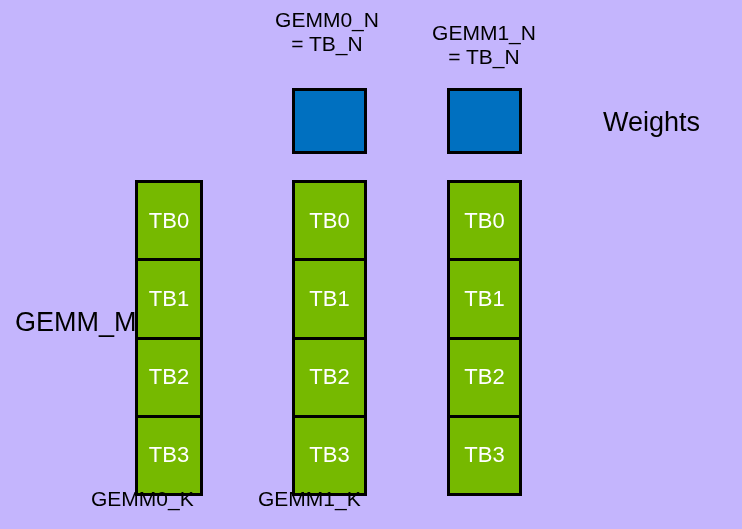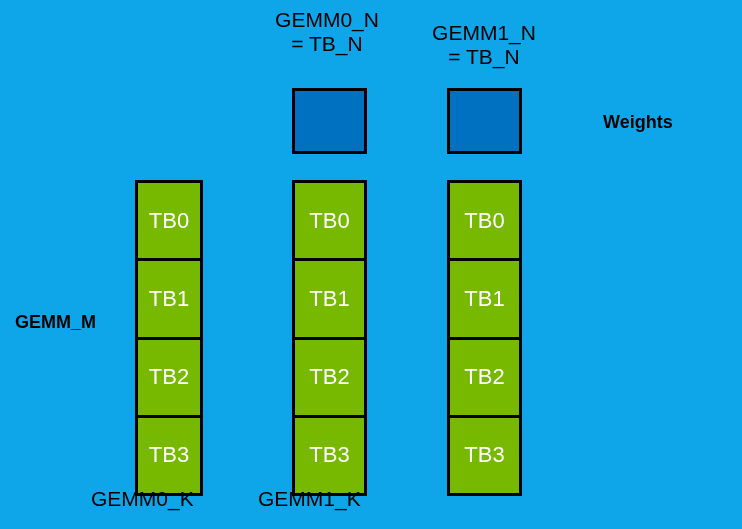--- a/index.html
+++ b/index.html
@@ -4,21 +4,21 @@
 <style>
   html, body {
     margin: 0;
     padding: 0;
     background: #ffffff;
   }
   .canvas {
     position: relative;
     width: 742px;
     height: 529px;
-    background: #0ea5e9;
+    background: #c4b5fd;
     font-family: "Liberation Sans", sans-serif;
     color: #000000;
     overflow: hidden;
   }
   .top-label {
     position: absolute;
     top: 8px;
     width: 140px;
     text-align: center;
     font-size: 21px;
@@ -63,24 +63,23 @@
     color: #ffffff;
     font-size: 22px;
     font-weight: 400;
   }
   .tb-block + .tb-block {
     border-top: 3px solid #000000;
   }
 
   .side-label {
     position: absolute;
-    font-size: 18px;
+    font-size: 27px;
     line-height: 24px;
     white-space: nowrap;
-    font-weight: bold;
   }
   .label-weights     { left: 603px; top: 110px; }
   .label-activations { left: 603px; top: 300px; }
   .label-gemm-m      { left: 15px;  top: 310px; }
 
   .bottom-label {
     position: absolute;
     top: 487px;
     width: 140px;
     text-align: left;

